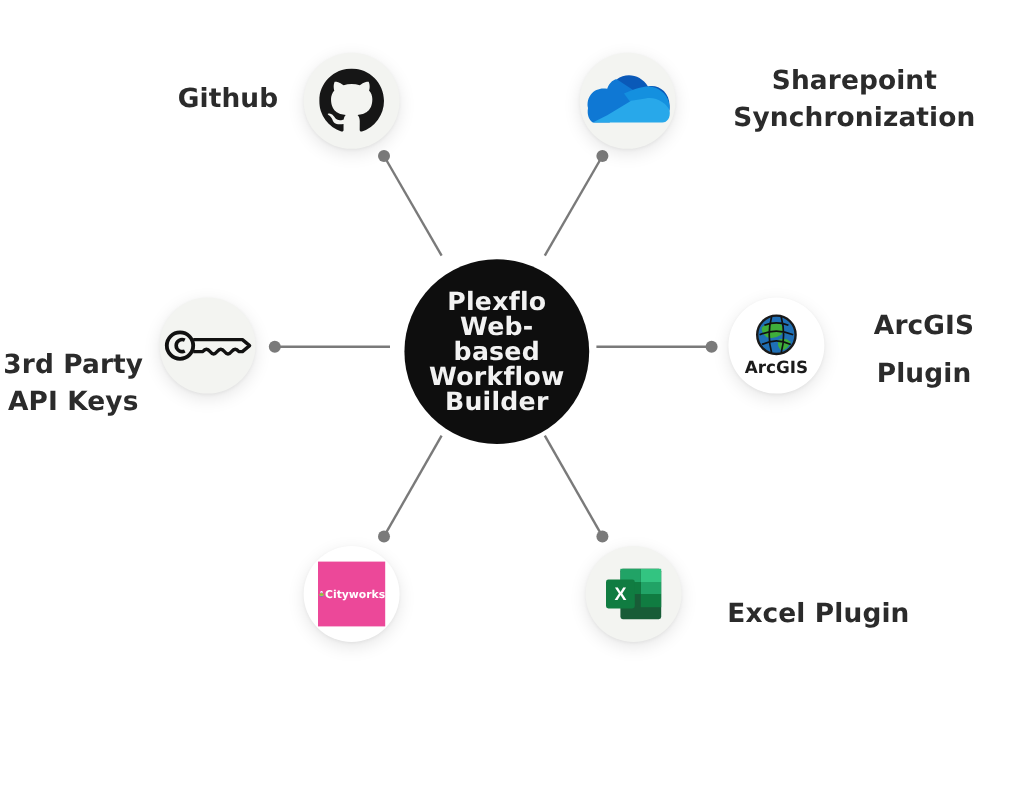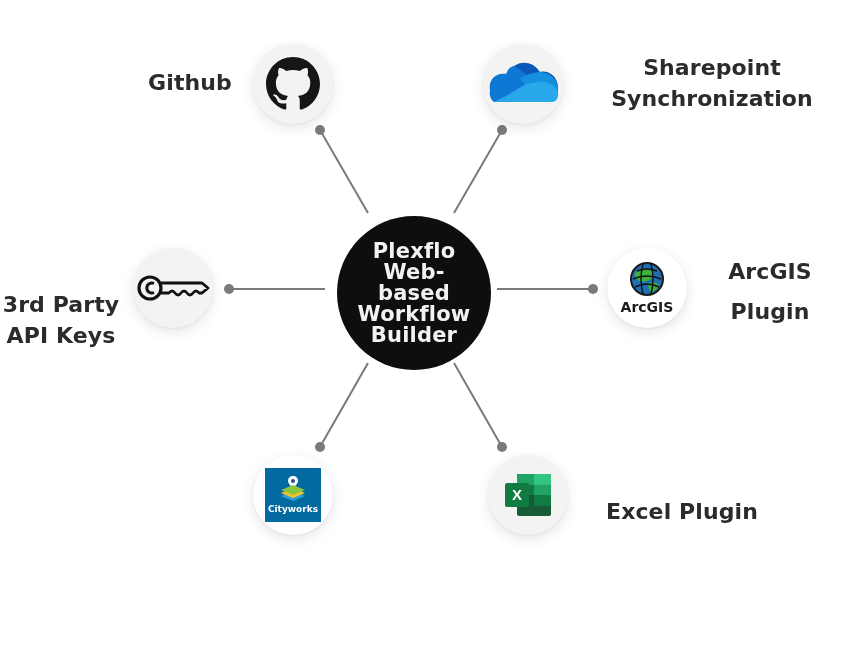--- a/index.html
+++ b/index.html
@@ -96,21 +96,21 @@
         <path d="M20 22 Q26 20 30 24 Q28 30 22 31 Q18 28 20 22 Z" fill="#3fae3a"></path>
         <path d="M4 18 Q18 12 32 18 M6 26 Q18 20 30 26 M8 10 Q18 6 28 10 M14 3 Q10 18 14 33 M22 3 Q26 18 22 33" fill="none" stroke="#111" stroke-width="1.4"></path>
       </svg>
       <span style="font-weight:bold; font-size:14px; color:#1b1b1b; line-height:16px; margin-top:2px;">ArcGIS</span>
     </div>
   </div>
   <div class="label" style="left:700px; top:252px; width:140px; line-height:40px;">ArcGIS
 Plugin</div>
 
   <div class="node white" style="left:253px; top:455px;">
-    <div style="width:56px; height:54px; background:#0369a1; display:flex; flex-direction:column; align-items:center; justify-content:center;">
+    <div style="width:56px; height:54px; background:#ec4899; display:flex; align-items:center; justify-content:center;">
       <svg width="30" height="26" viewBox="0 0 30 26">
         <path d="M15 0 C12 0 10 2 10 5 C10 8 15 12 15 12 C15 12 20 8 20 5 C20 2 18 0 15 0 Z" fill="#ffffff"></path>
         <circle cx="15" cy="5" r="2" fill="#1f4f9a"></circle>
         <path d="M3 20 L15 25 L27 20 L15 15 Z" fill="#2a9fd8"></path>
         <path d="M3 17 L15 22 L27 17 L15 12 Z" fill="#f2c230"></path>
         <path d="M3 14 L15 19 L27 14 L15 9 Z" fill="#8cc63f"></path>
       </svg>
       <span style="font-weight:bold; font-size:9px; color:#ffffff; margin-top:2px;">Cityworks</span>
     </div>
   </div>

